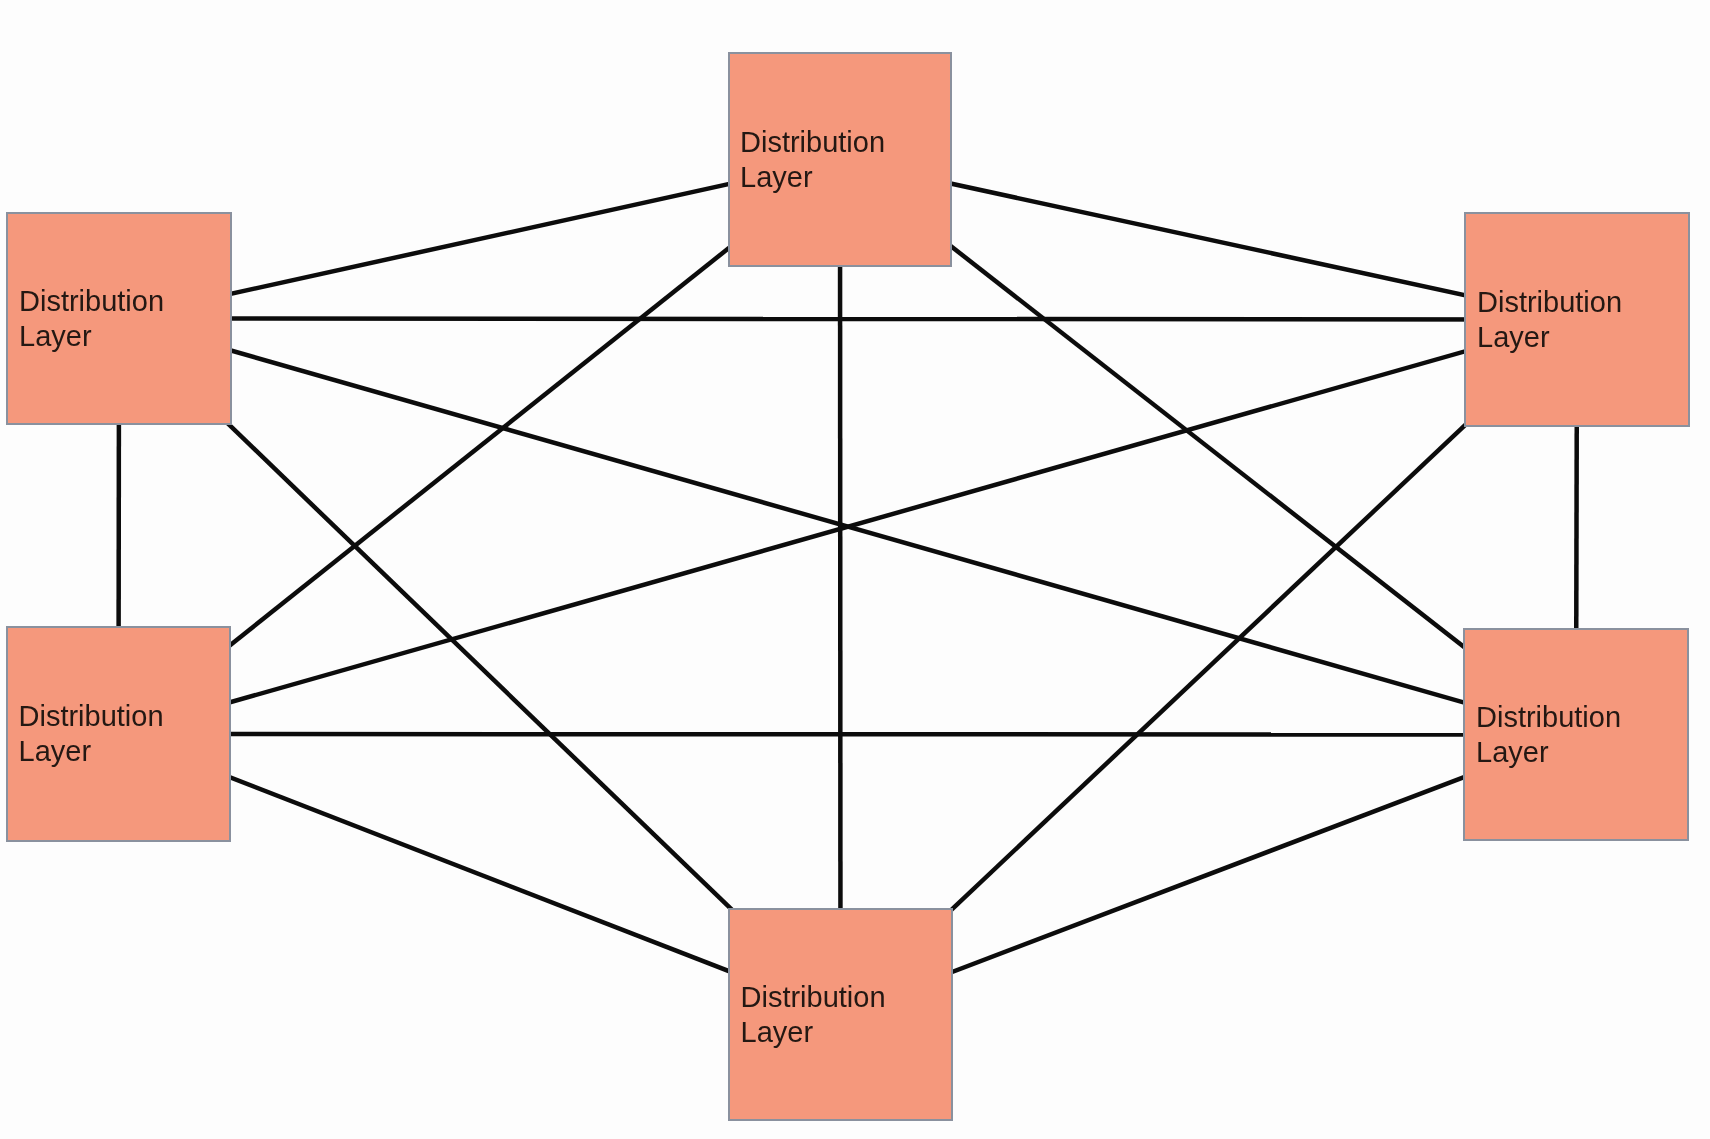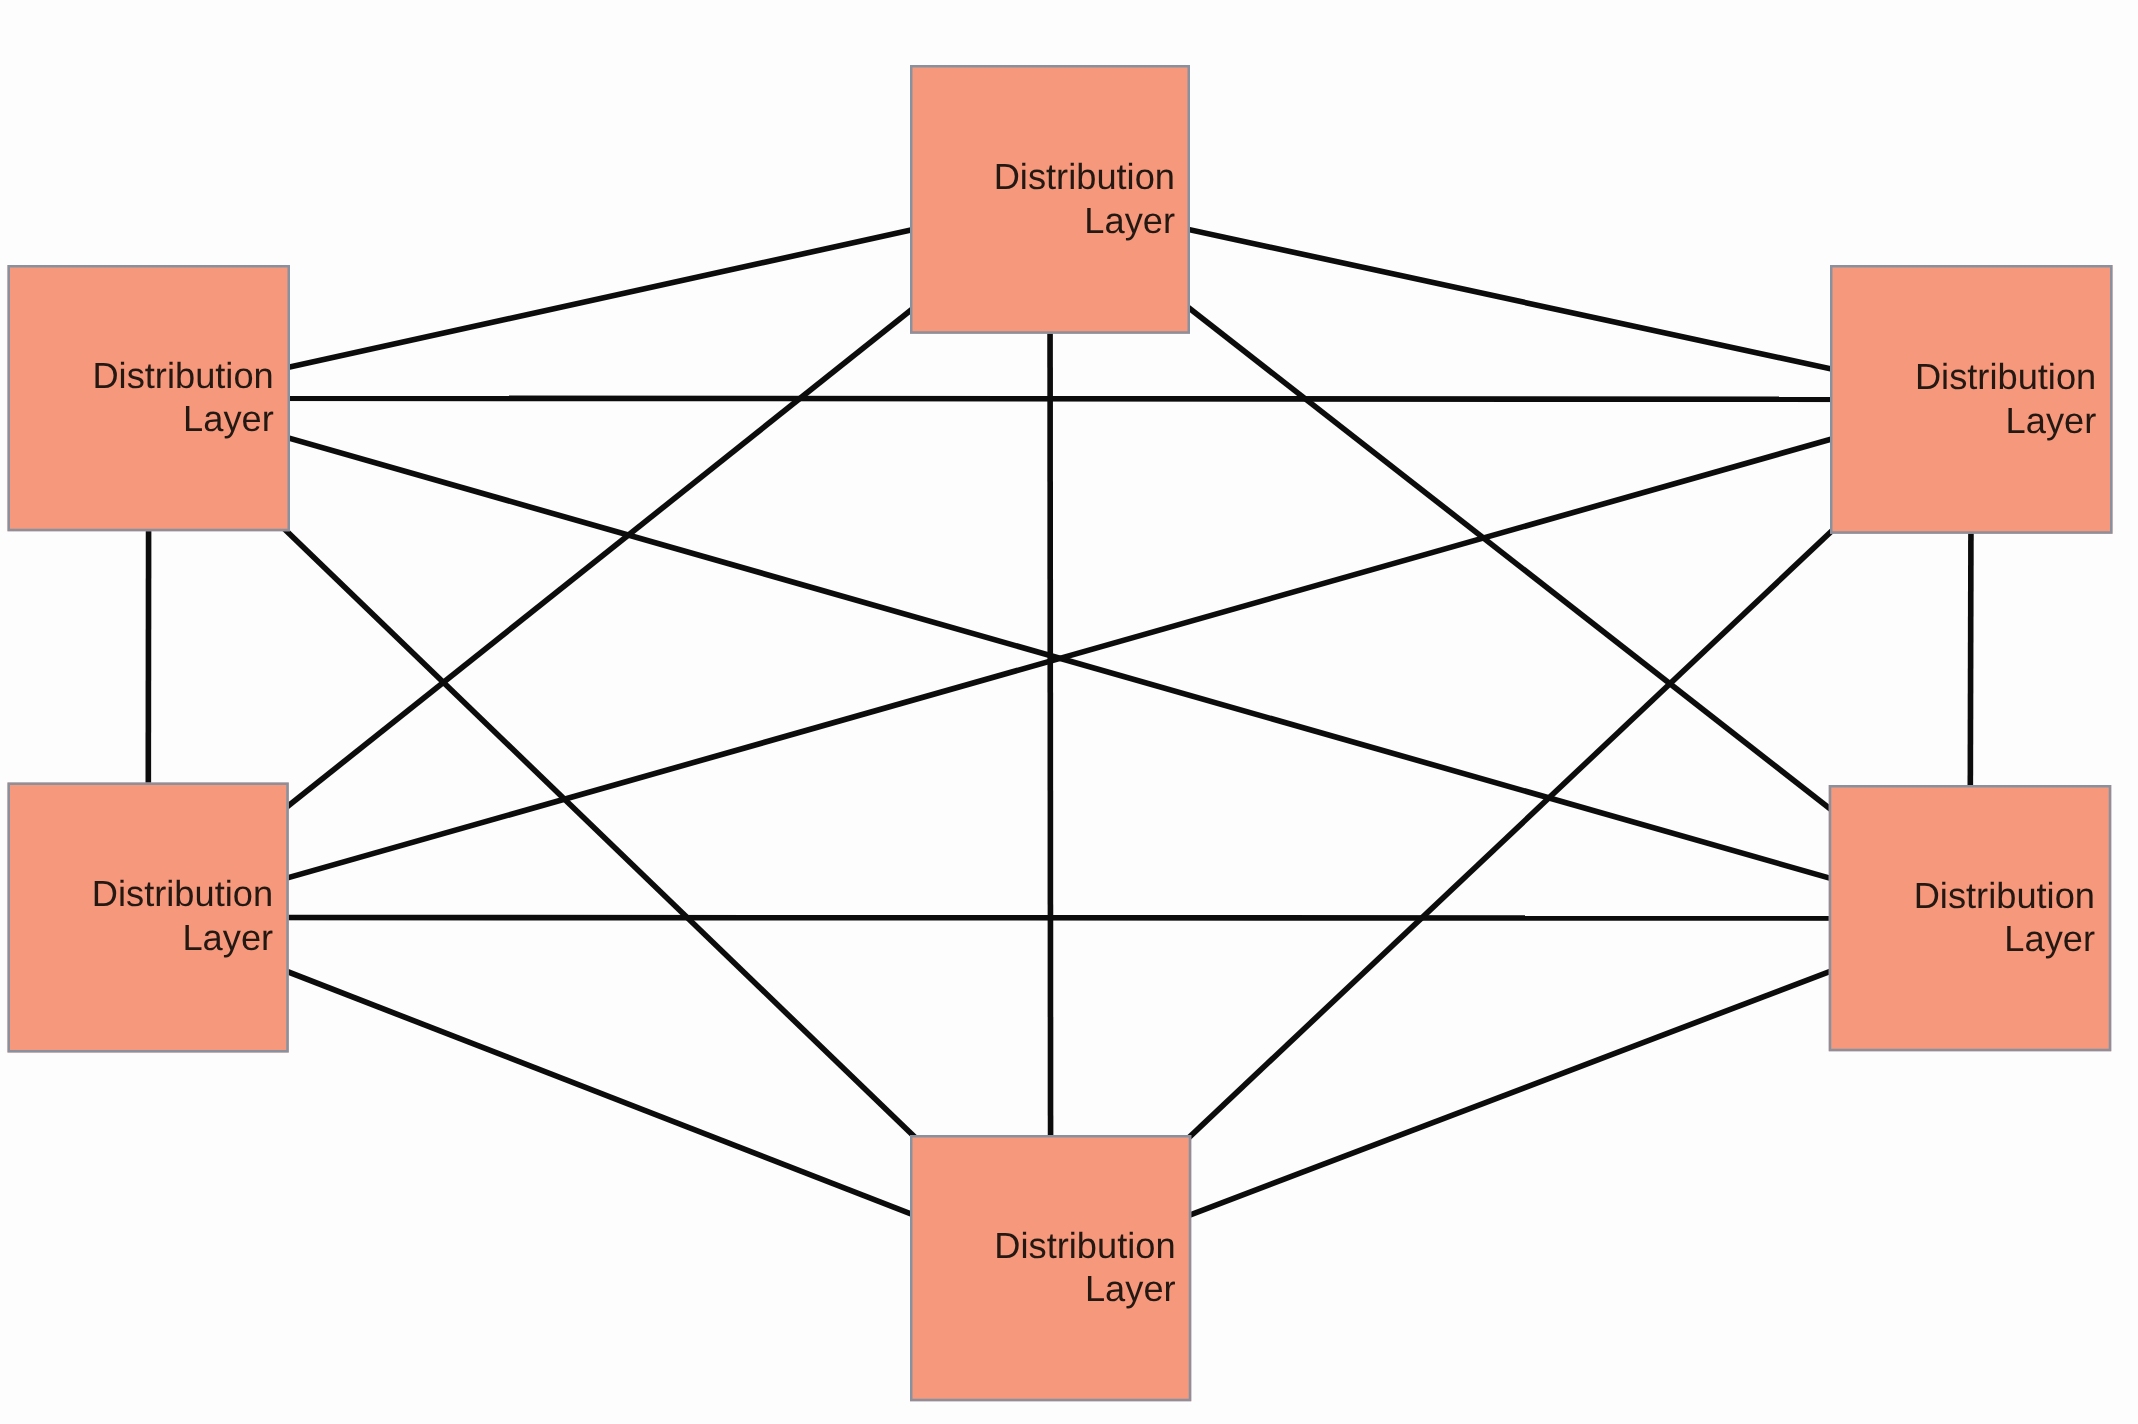--- a/index.html
+++ b/index.html
@@ -19,21 +19,21 @@
     position: absolute;
     left: 0; top: 0;
     width: 1710px; height: 1139px;
     display: block;
   }
   .node {
     position: absolute;
     display: flex;
     align-items: center;
     justify-content: center;
-    text-align: right;
+    text-align: left;
     border: 2px solid #8a919e;
   }
   .node-label {
     display: inline-block;
     max-width: 200px;
     font-size: 29px;
     line-height: 35px;
     font-weight: 400;
   }
 </style>

